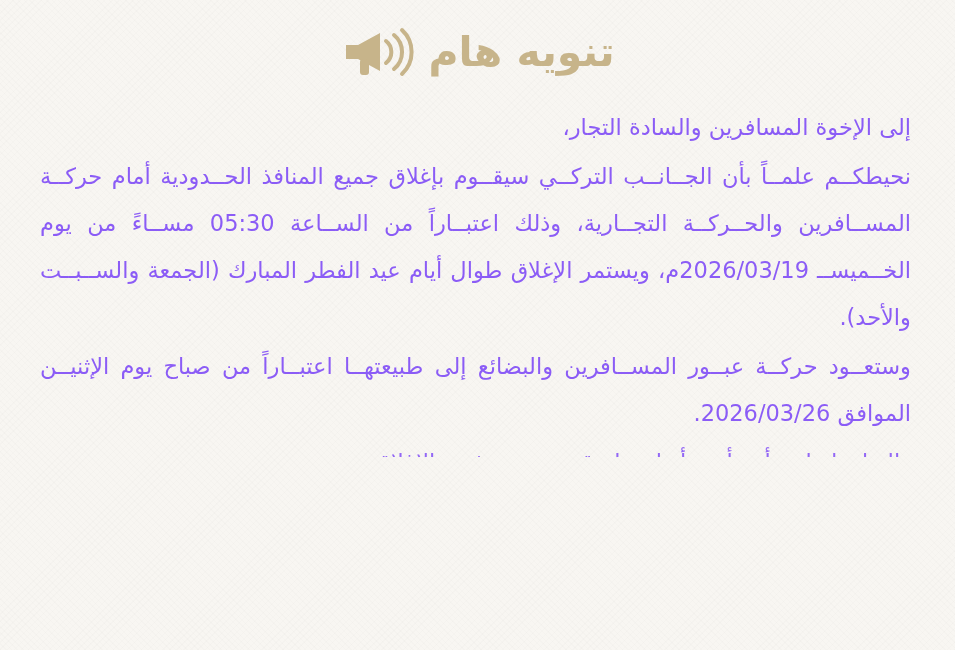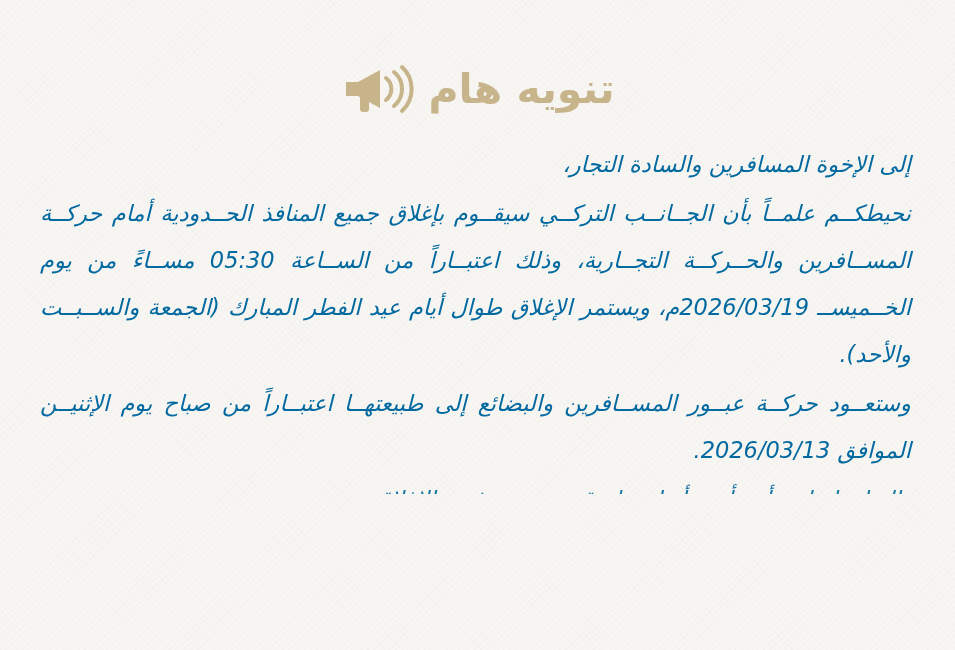--- a/index.html
+++ b/index.html
@@ -24,21 +24,20 @@
       repeating-linear-gradient(45deg, rgba(0,0,0,0.012) 0px, rgba(0,0,0,0.012) 1px, rgba(255,255,255,0) 1px, rgba(255,255,255,0) 4px),
       repeating-linear-gradient(-45deg, rgba(0,0,0,0.010) 0px, rgba(0,0,0,0.010) 1px, rgba(255,255,255,0) 1px, rgba(255,255,255,0) 5px);
     pointer-events: none;
   }
 
   .notice-card {
     position: absolute;
     inset: 0;
     padding: 0 36px;
     box-sizing: border-box;
-    margin-top: 37px;
   }
 
   .header {
     display: flex;
     align-items: center;
     justify-content: center;
     gap: 14px;
     height: 104px;
     direction: rtl;
   }
@@ -56,25 +55,24 @@
     display: inline-block;
     width: 74px;
     height: 54px;
     flex: 0 0 auto;
   }
 
   .body-text {
     direction: rtl;
     text-align: justify;
     text-align-last: right;
-    color: #0369a1;
+    color: #8b5cf6;
     font-size: 22.5px;
     line-height: 47px;
     padding: 0 8px 0 4px;
-    font-style: italic;
   }
 
   .body-text p {
     margin: 0 0 2px 0;
     text-align: justify;
     text-align-last: right;
   }
 
   .para-lead {
     text-align: right;
@@ -105,17 +103,17 @@
           <path d="M54 10 a22 22 0 0 1 0 34" stroke="#c7b48a" stroke-width="4" fill="none" stroke-linecap="round"></path>
           <path d="M62 5 a30 30 0 0 1 0 44" stroke="#c7b48a" stroke-width="4" fill="none" stroke-linecap="round"></path>
         </g>
       </svg>
     </span>
   </div>
 
   <div class="body-text">
     <p class="para-lead">إلى الإخوة المسافرين والسادة التجار،</p>
     <p>نحيطكــم علمــاً بأن الجــانــب التركــي سيقــوم بإغلاق جميع المنافذ الحــدودية أمام حركــة المســافرين والحــركــة التجــارية، وذلك اعتبــاراً من الســاعة 05:30 مســاءً من يوم الخــميســ 2026/03/19م، ويستمر الإغلاق طوال أيام عيد الفطر المبارك (الجمعة والســبــت والأحد).</p>
-    <p>وستعــود حركــة عبــور المســافرين والبضائع إلى طبيعتهــا اعتبــاراً من صباح يوم الإثنيــن الموافق 2026/03/13.</p>
+    <p>وستعــود حركــة عبــور المســافرين والبضائع إلى طبيعتهــا اعتبــاراً من صباح يوم الإثنيــن الموافق 2026/03/26.</p>
     <p class="clipped-line">والنقل، لتفادي أي تأخير أو ازدحام قد ينتج عن فترة الإغلاق</p>
   </div>
 
 </div>
 
 </body></html>

